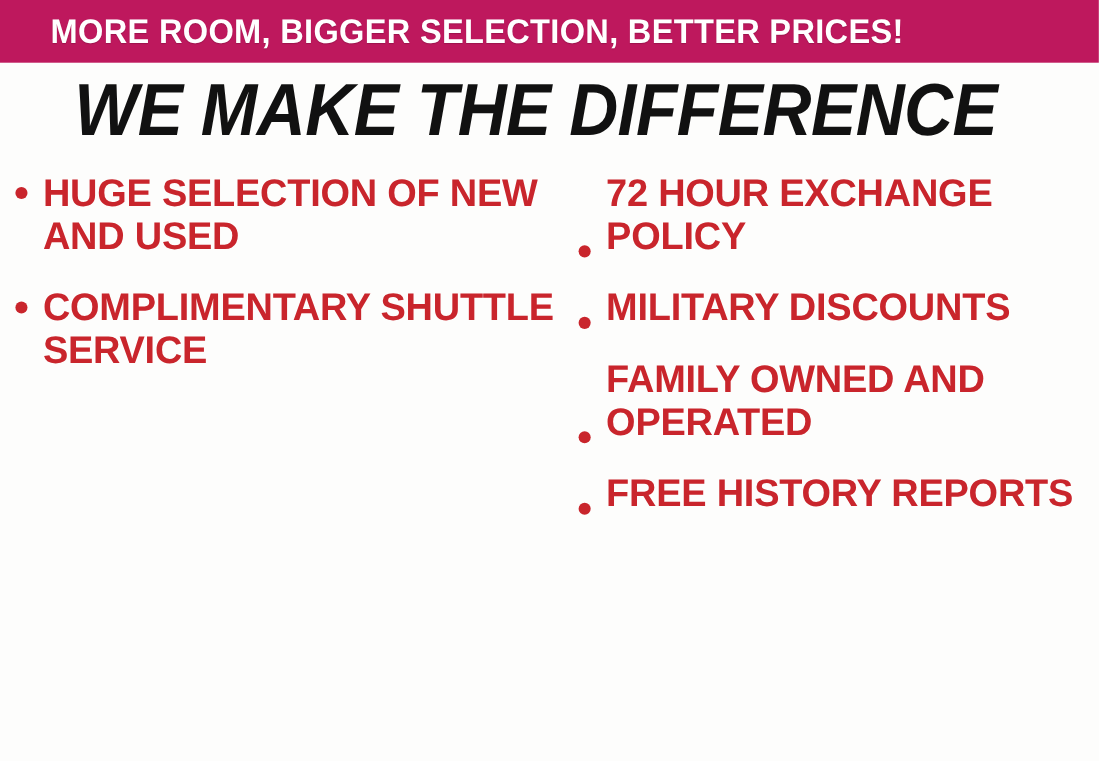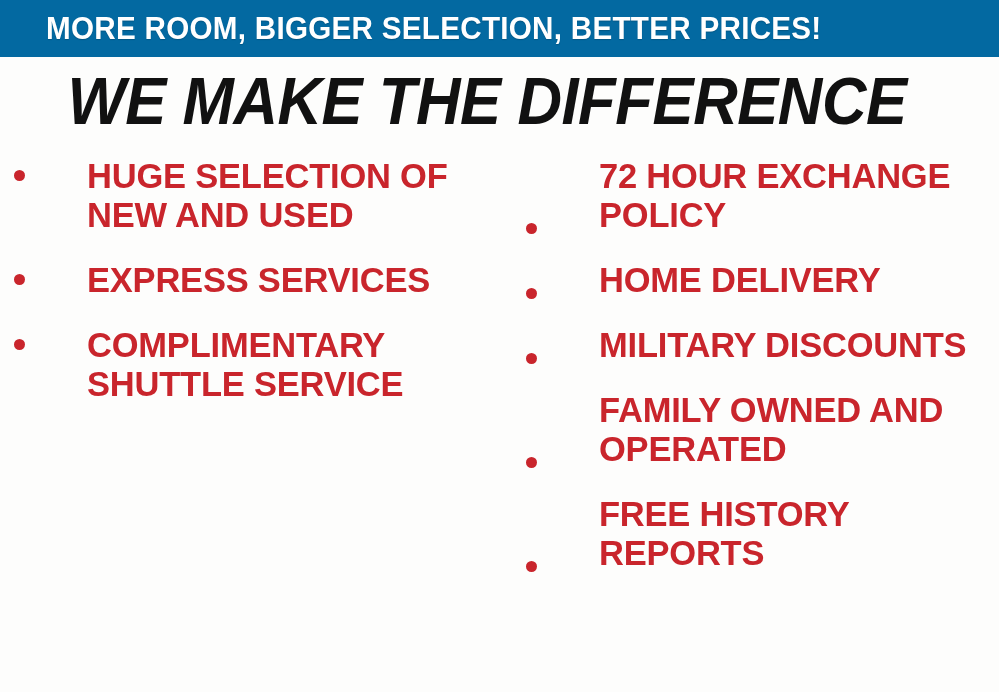--- a/index.html
+++ b/index.html
@@ -21,21 +21,21 @@
     overflow: hidden;
   }
 
   
   .banner {
     position: absolute;
     left: 0;
     top: 0;
     width: 999px;
     height: 57px;
-    background: #0369a1;
+    background: #be185d;
     display: flex;
     align-items: center;
   }
   .banner-text {
     color: #ffffff;
     font-family: "Liberation Sans", sans-serif;
     font-weight: bold;
     font-size: 31px;
     line-height: 31px;
     letter-spacing: 0.3px;
@@ -86,21 +86,20 @@
   }
   .col-right {
     width: 487px;
     padding-left: 14px;
   }
 
   .bullet-item {
     display: flex;
     align-items: flex-start;
     margin-bottom: 26px;
-    gap: 48px;
   }
   .col-right .bullet-item {
     margin-bottom: 26px;
     align-items: flex-end;
   }
   .dot {
     flex: 0 0 auto;
     width: 11px;
     height: 11px;
     border-radius: 50%;
@@ -138,45 +137,37 @@
 
   <div class="columns">
 
     <div class="col col-left">
 
       <div class="bullet-item">
         <span class="dot"></span>
         <span class="bullet-label">HUGE SELECTION OF NEW AND USED</span>
       </div>
 
-      <div class="bullet-item">
-        <span class="dot"></span>
-        <span class="bullet-label">EXPRESS SERVICES</span>
-      </div>
 
 
 
       <div class="bullet-item">
         <span class="dot"></span>
         <span class="bullet-label">COMPLIMENTARY SHUTTLE SERVICE</span>
       </div>
 
     </div>
 
     <div class="col col-right">
 
       <div class="bullet-item">
         <span class="dot"></span>
         <span class="bullet-label">72 HOUR EXCHANGE POLICY</span>
       </div>
 
-      <div class="bullet-item">
-        <span class="dot"></span>
-        <span class="bullet-label">HOME DELIVERY</span>
-      </div>
 
 
       <div class="bullet-item">
         <span class="dot"></span>
         <span class="bullet-label">MILITARY DISCOUNTS</span>
       </div>
 
       <div class="bullet-item">
         <span class="dot"></span>
         <span class="bullet-label">FAMILY OWNED AND OPERATED</span>

